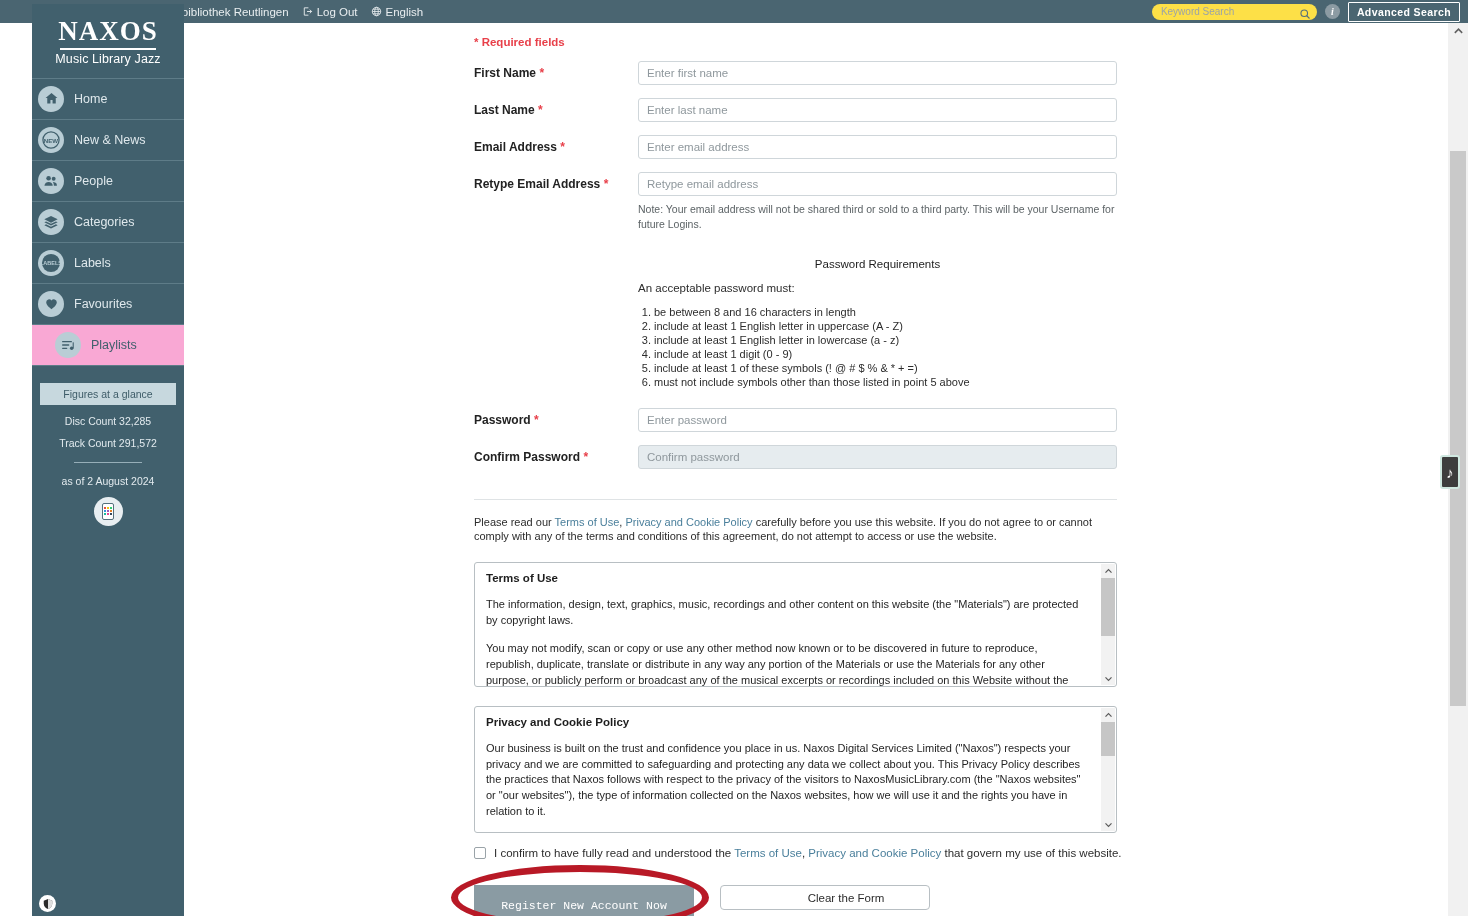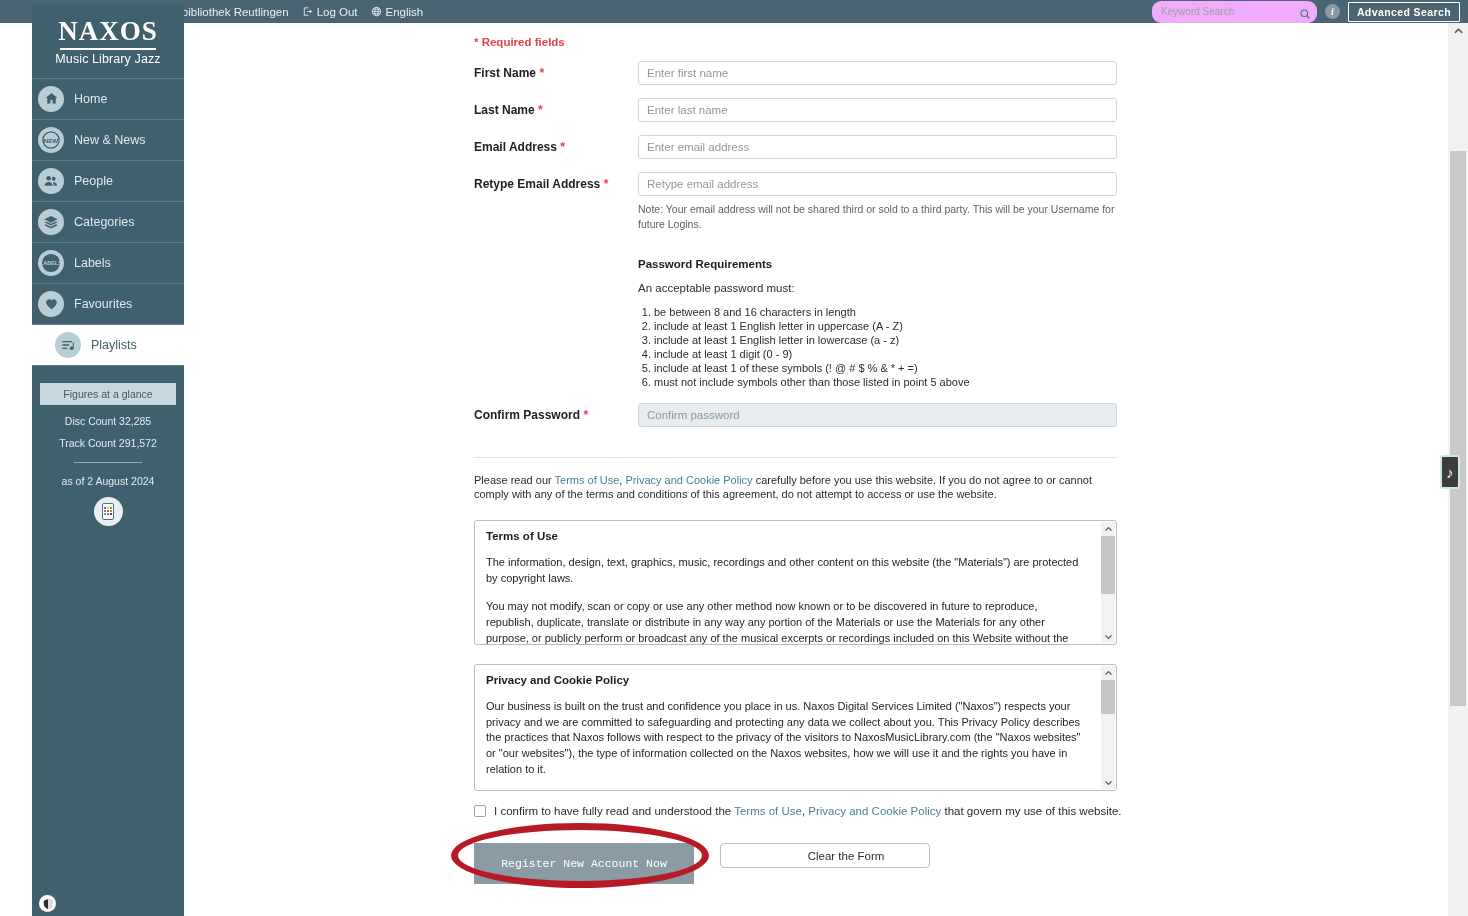--- a/index.html
+++ b/index.html
@@ -24,22 +24,22 @@
   }
   .tb-item { display: flex; align-items: center; gap: 4px; cursor: pointer; white-space: nowrap; }
   .tb-icon { display: inline-flex; align-items: center; justify-content: center; width: 11px; height: 11px; }
   .tb-icon svg { display: block; }
 
   .topbar-right {
     position: absolute; right: 8px; top: 0; height: 23px;
     display: flex; align-items: center; gap: 8px;
   }
   .searchbox {
-    position: relative; width: 165px; height: 22px;
-    background: #f0abfc; border-radius: 9px;
+    position: relative; width: 165px; height: 16px;
+    background: #fde047; border-radius: 9px;
     display: flex; align-items: center;
   }
   .searchbox input {
     border: none; outline: none; background: transparent;
     font-family: "Liberation Sans", sans-serif; font-size: 10px;
     color: #555; padding: 0 22px 0 9px; width: 100%; height: 100%;
   }
   .searchbox input::placeholder { color: #9aa3a8; }
   .search-icon {
     position: absolute; right: 6px; top: 50%; transform: translateY(-50%);
@@ -78,21 +78,21 @@
     font-size: 12.5px; color: #ffffff; font-weight: normal;
     letter-spacing: .1px; line-height: 1;
   }
 
   .navlist { border-top: 1px solid #5e7c88; }
   .navitem {
     height: 41px; display: flex; align-items: center; gap: 10px;
     padding-left: 6px; border-bottom: 1px solid #5e7c88;
     color: #dfe8ec; font-size: 12.5px; cursor: pointer;
   }
-  .navitem.active { background: #ffffff; color: #41606d; padding-left: 23px; }
+  .navitem.active { background: #f9a8d4; color: #41606d; padding-left: 23px; }
   .nav-ic {
     width: 26px; height: 26px; border-radius: 50%;
     background: #b9cdd5; color: #41606d;
     display: flex; align-items: center; justify-content: center;
     flex: none;
   }
   .navitem.active .nav-ic { background: #b9cdd5; color: #41606d; }
   .nav-ic svg { display: block; }
 
   
@@ -153,21 +153,21 @@
   }
   .finput::placeholder { color: #8f989d; }
   .finput.disabled { background: #e6ecef; }
 
   .note-block {
     margin-left: 500px; width: 479px; margin-top: 6px;
     font-size: 10.5px; color: #5c6366; line-height: 1.45;
   }
 
   .pw-req { margin-left: 500px; width: 479px; margin-top: 26px; }
-  .pw-req h4 { font-size: 11.5px; color: #1d1d1d; font-weight: bold; }
+  .pw-req h4 { font-size: 11.5px; color: #1d1d1d; font-weight: normal; text-align: center; }
   .pw-req .sub { font-size: 11.5px; color: #2c2c2c; margin-top: 12px; }
   .pw-req ol { margin-top: 12px; padding-left: 16px; }
   .pw-req li { font-size: 11px; color: #2c2c2c; line-height: 1.27; }
 
   .hr { margin-left: 336px; width: 643px; height: 1px; background: #dfe3e5; margin-top: 30px; }
 
   .please-read {
     margin-left: 336px; width: 632px; margin-top: 16px;
     font-size: 11px; color: #2c2c2c; line-height: 1.27;
   }
@@ -454,20 +454,26 @@
         <ol>
           <li>be between 8 and 16 characters in length</li>
           <li>include at least 1 English letter in uppercase (A - Z)</li>
           <li>include at least 1 English letter in lowercase (a - z)</li>
           <li>include at least 1 digit (0 - 9)</li>
           <li>include at least 1 of these symbols (! @ # $ % &amp; * + =)</li>
           <li>must not include symbols other than those listed in point 5 above</li>
         </ol>
       </div>
 
+      <div class="frow" style="margin-top:18px">
+        <div class="flabel">
+          <span>Password</span> <span class="star">*</span>
+        </div>
+        <input class="finput" type="password" placeholder="Enter password" style="">
+      </div>
 
       <div class="frow">
         <div class="flabel">
           <span>Confirm Password</span> <span class="star">*</span>
         </div>
         <input class="finput disabled" type="password" placeholder="Confirm password" style="">
       </div>
 
       <div class="hr"></div>
 

